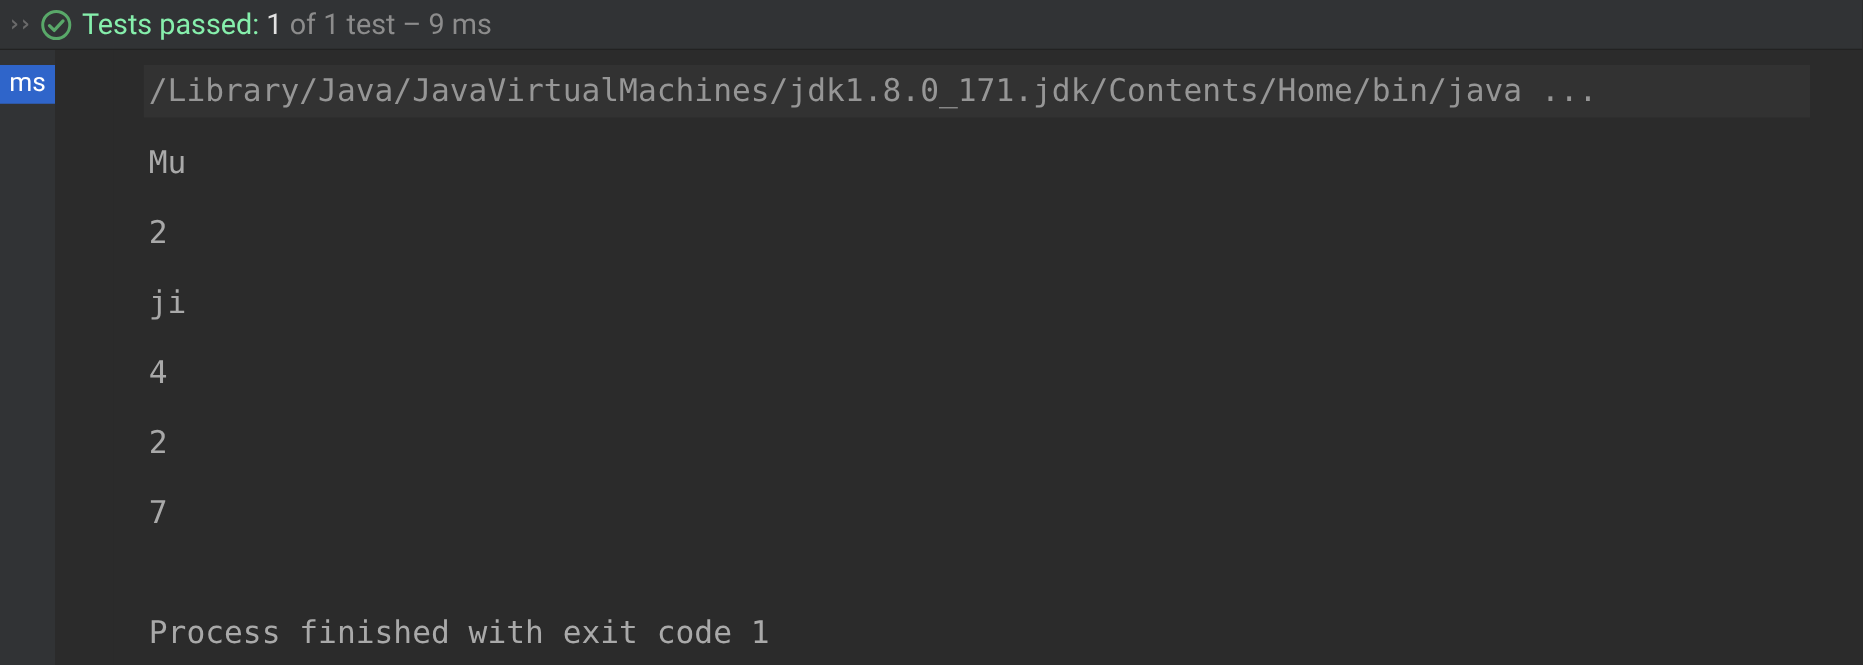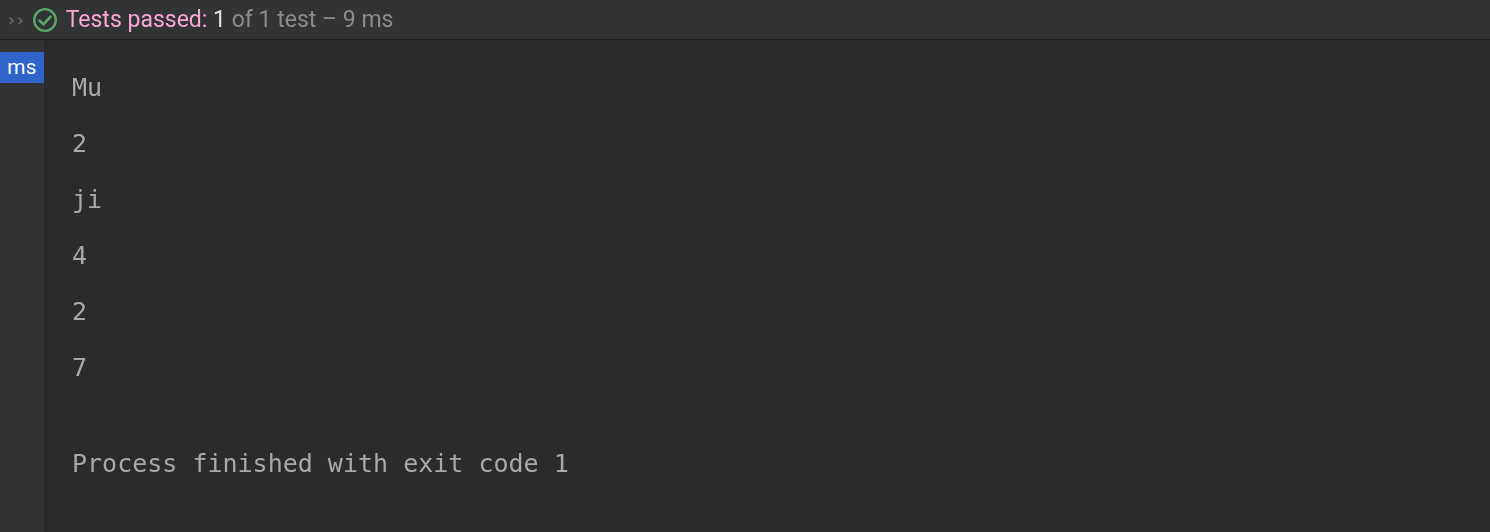--- a/index.html
+++ b/index.html
@@ -39,28 +39,29 @@
     .check-icon svg {
       width: 100%;
       height: 100%;
     }
     .status-text {
       font-family: -apple-system, BlinkMacSystemFont, "Segoe UI", Roboto, sans-serif;
       font-size: 23px;
       color: #8c8c8c;
     }
     .status-text .lead {
-      color: #f9a8d4;
+      color: #86efac;
     }
     .status-text .count {
       color: #e2e2e2;
     }
     .content-row {
       display: flex;
       height: calc(100% - 40px);
+      gap: 47px;
     }
     .gutter {
       width: 44px;
       background: #313335;
       flex-shrink: 0;
       padding-top: 12px;
     }
     .ms-badge {
       background: #2f65ca;
       color: #fff;
@@ -111,20 +112,21 @@
     <span class="lead">Tests passed:</span>
     <span class="count">1</span><span> of 1 test – 9 ms</span>
   </span>
 </div>
 
 <div class="content-row">
   <div class="gutter">
     <div class="ms-badge">ms</div>
   </div>
   <div class="console">
+    <span class="cmd-line">/Library/Java/JavaVirtualMachines/jdk1.8.0_171.jdk/Contents/Home/bin/java ...</span>
     <span class="out-line">Mu</span>
     <span class="out-line">2</span>
     <span class="out-line">ji</span>
     <span class="out-line">4</span>
     <span class="out-line">2</span>
     <span class="out-line">7</span>
     <span class="blank-line"></span>
     <span class="out-line">Process finished with exit code 1</span>
   </div>
 </div>

